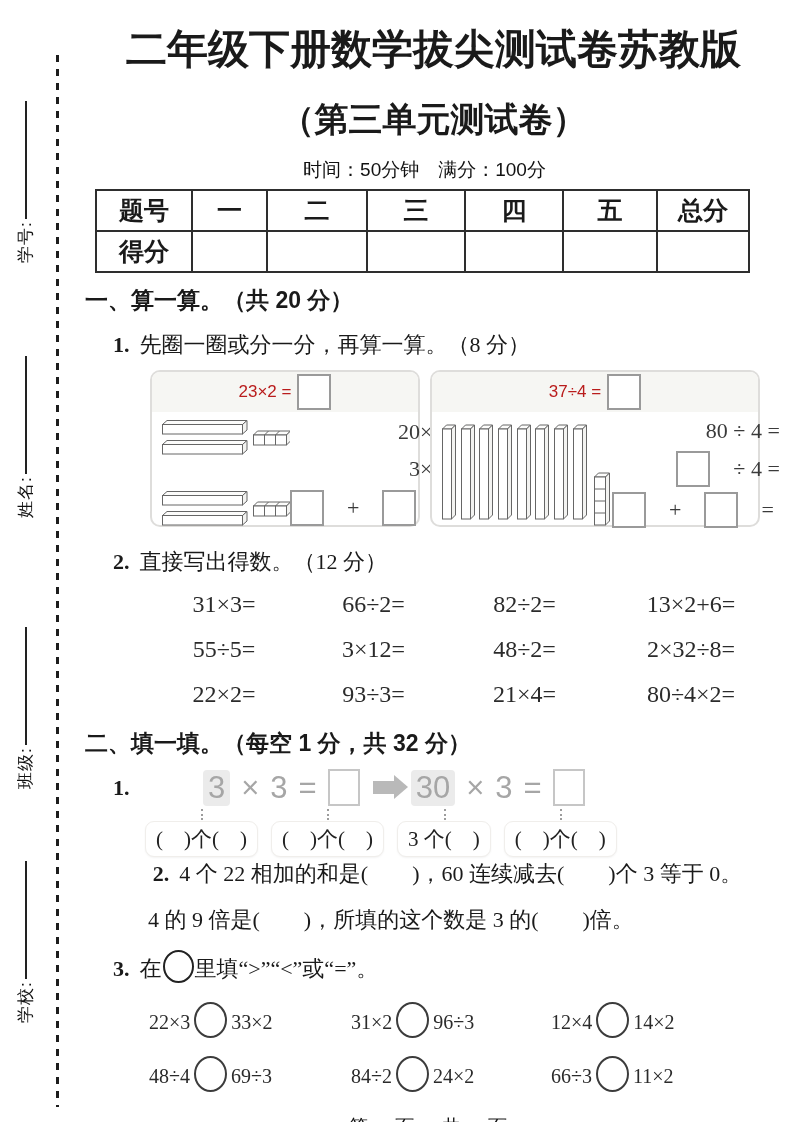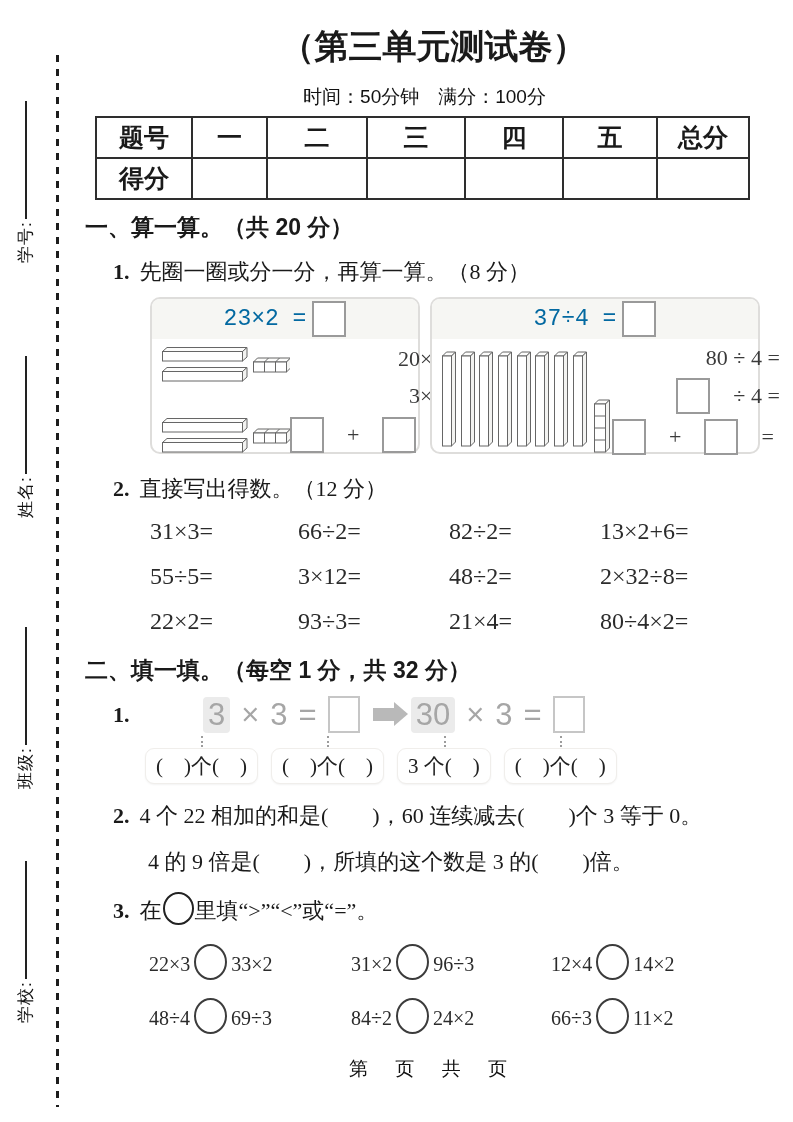--- a/index.html
+++ b/index.html
@@ -31,58 +31,58 @@
   .q-line .qnum{font-weight:bold;margin-right:10px;}
   .indent2{margin-left:63px;}
 
   
   .vis-row{display:flex;gap:10px;margin:10px 0 0 65px;}
   .vis-box{border:2px solid #dedddb;border-radius:10px;background:#fff;height:157px;box-sizing:border-box;}
   .vb-left{width:270px;}
   .vb-right{width:330px;}
   .vb-head{height:40px;background:#f6f6f3;border-radius:8px 8px 0 0;display:flex;
     align-items:center;justify-content:center;gap:6px;}
-  .eqtext{font-family:Liberation Mono, monospace;font-size:23px;color:#0369a1;}
+  .eqtext{font-family:Liberation Sans, sans-serif;font-size:17px;color:#b91c1c;}
   .abox{display:inline-block;background:#fff;border:2px solid #9a9a9a;box-sizing:border-box;}
   .abox-lg{width:34px;height:36px;}
   .abox-md{width:30px;height:32px;}
   .abox-sm{width:28px;height:30px;}
   .vb-body{display:flex;padding:4px 10px 6px 10px;}
   .rod-area{width:128px;display:flex;flex-direction:column;justify-content:space-between;padding-top:4px;}
   .rod-group{display:flex;align-items:center;gap:5px;}
   .rod-col{display:flex;flex-direction:column;gap:5px;}
   .vb-eqs{flex:1;display:flex;flex-direction:column;align-items:flex-end;gap:5px;
     font-family:"Liberation Serif","DejaVu Serif",serif;font-size:22px;color:#3a3a3a;}
   .eq-line{display:flex;align-items:center;gap:23px;}
   .vrods{display:flex;align-items:flex-start;gap:3px;width:170px;padding-top:8px;}
   .vrods .stack{align-self:flex-end;margin-left:3px;}
 
   
   .eq-grid{display:grid;grid-template-columns:148px 151px 151px auto;row-gap:18px;
     margin:14px 0 0 65px;font-family:"Liberation Serif","DejaVu Serif",serif;
-    font-size:24px;color:#2b2b2b;}
+    font-size:24px;color:#2b2b2b;text-align:center;}
 
   
   .fq1{position:relative;margin-top:10px;}
   .fq1 .qnum{position:absolute;left:28px;top:6px;font-size:22px;font-weight:bold;
     font-family:"Liberation Serif","DejaVu Serif",serif;}
   .gray-eq{margin-left:118px;display:flex;align-items:center;gap:11px;
     font-size:31px;color:#a6a6a6;font-weight:500;}
   .hl{background:#ebebeb;border-radius:4px;padding:0 5px;}
   .g-abox{width:32px;height:37px;border:2px solid #c6c6c6;background:#fff;box-sizing:border-box;}
   .arrowbar{position:relative;width:21px;height:13px;background:#b9b9b9;margin:0 6px 0 2px;}
   .arrowbar::after{content:"";position:absolute;left:21px;top:-6px;border-left:14px solid #b9b9b9;
     border-top:12px solid transparent;border-bottom:12px solid transparent;}
   .pill-row{margin:15px 0 0 60px;display:flex;gap:13px;}
   .pill{position:relative;background:#fff;border:1px solid #f0eeeb;border-radius:9px;
     box-shadow:0 1px 2px rgba(0,0,0,.05);padding:3px 10px;white-space:nowrap;
     font-family:"Liberation Serif","DejaVu Serif",serif;font-size:21px;color:#222;}
   .pill::before{content:"";position:absolute;top:-13px;left:50%;height:11px;border-left:2px dotted #9c9c9c;}
 
-  .fill-text{line-height:1.45;margin-top:16px;}
+  .fill-text{line-height:1.45;margin-top:1px;text-align:center;}
   .fill-text2{line-height:1.45;margin-top:14px;}
 
   
   .cmp-row{display:grid;grid-template-columns:202px 200px auto;margin:18px 0 0 64px;
     font-family:"Liberation Serif","DejaVu Serif",serif;font-size:20px;color:#2b2b2b;}
   .cmp-circle{display:inline-block;width:29px;height:32px;border:2px solid #3c3c3c;
     border-radius:50%;vertical-align:-9px;margin:0 4px;background:#fff;}
   .q3-circle{display:inline-block;width:27px;height:29px;border:2px solid #222;
     border-radius:50%;vertical-align:-7px;margin:0 1px;}
 
@@ -102,20 +102,21 @@
     <span>姓名:</span><span class="fill-line"></span>
   </div>
   <div class="mfield" style="top:789px">
     <span>班级:</span><span class="fill-line"></span>
   </div>
   <div class="mfield" style="top:1023px">
     <span>学校:</span><span class="fill-line"></span>
   </div>
 
   <div class="content">
+    <div class="title">二年级下册数学拔尖测试卷苏教版</div>
     <div class="subtitle">（第三单元测试卷）</div>
     <div class="meta">时间：50分钟　满分：100分</div>
 
     <table class="score">
       <tbody>
           <tr>
         <td class="hd" style="width:94px">题号</td>
         <td class="num" style="width:73px">一</td>
         <td class="num" style="width:98px">二</td>
         <td class="num" style="width:96px">三</td>

